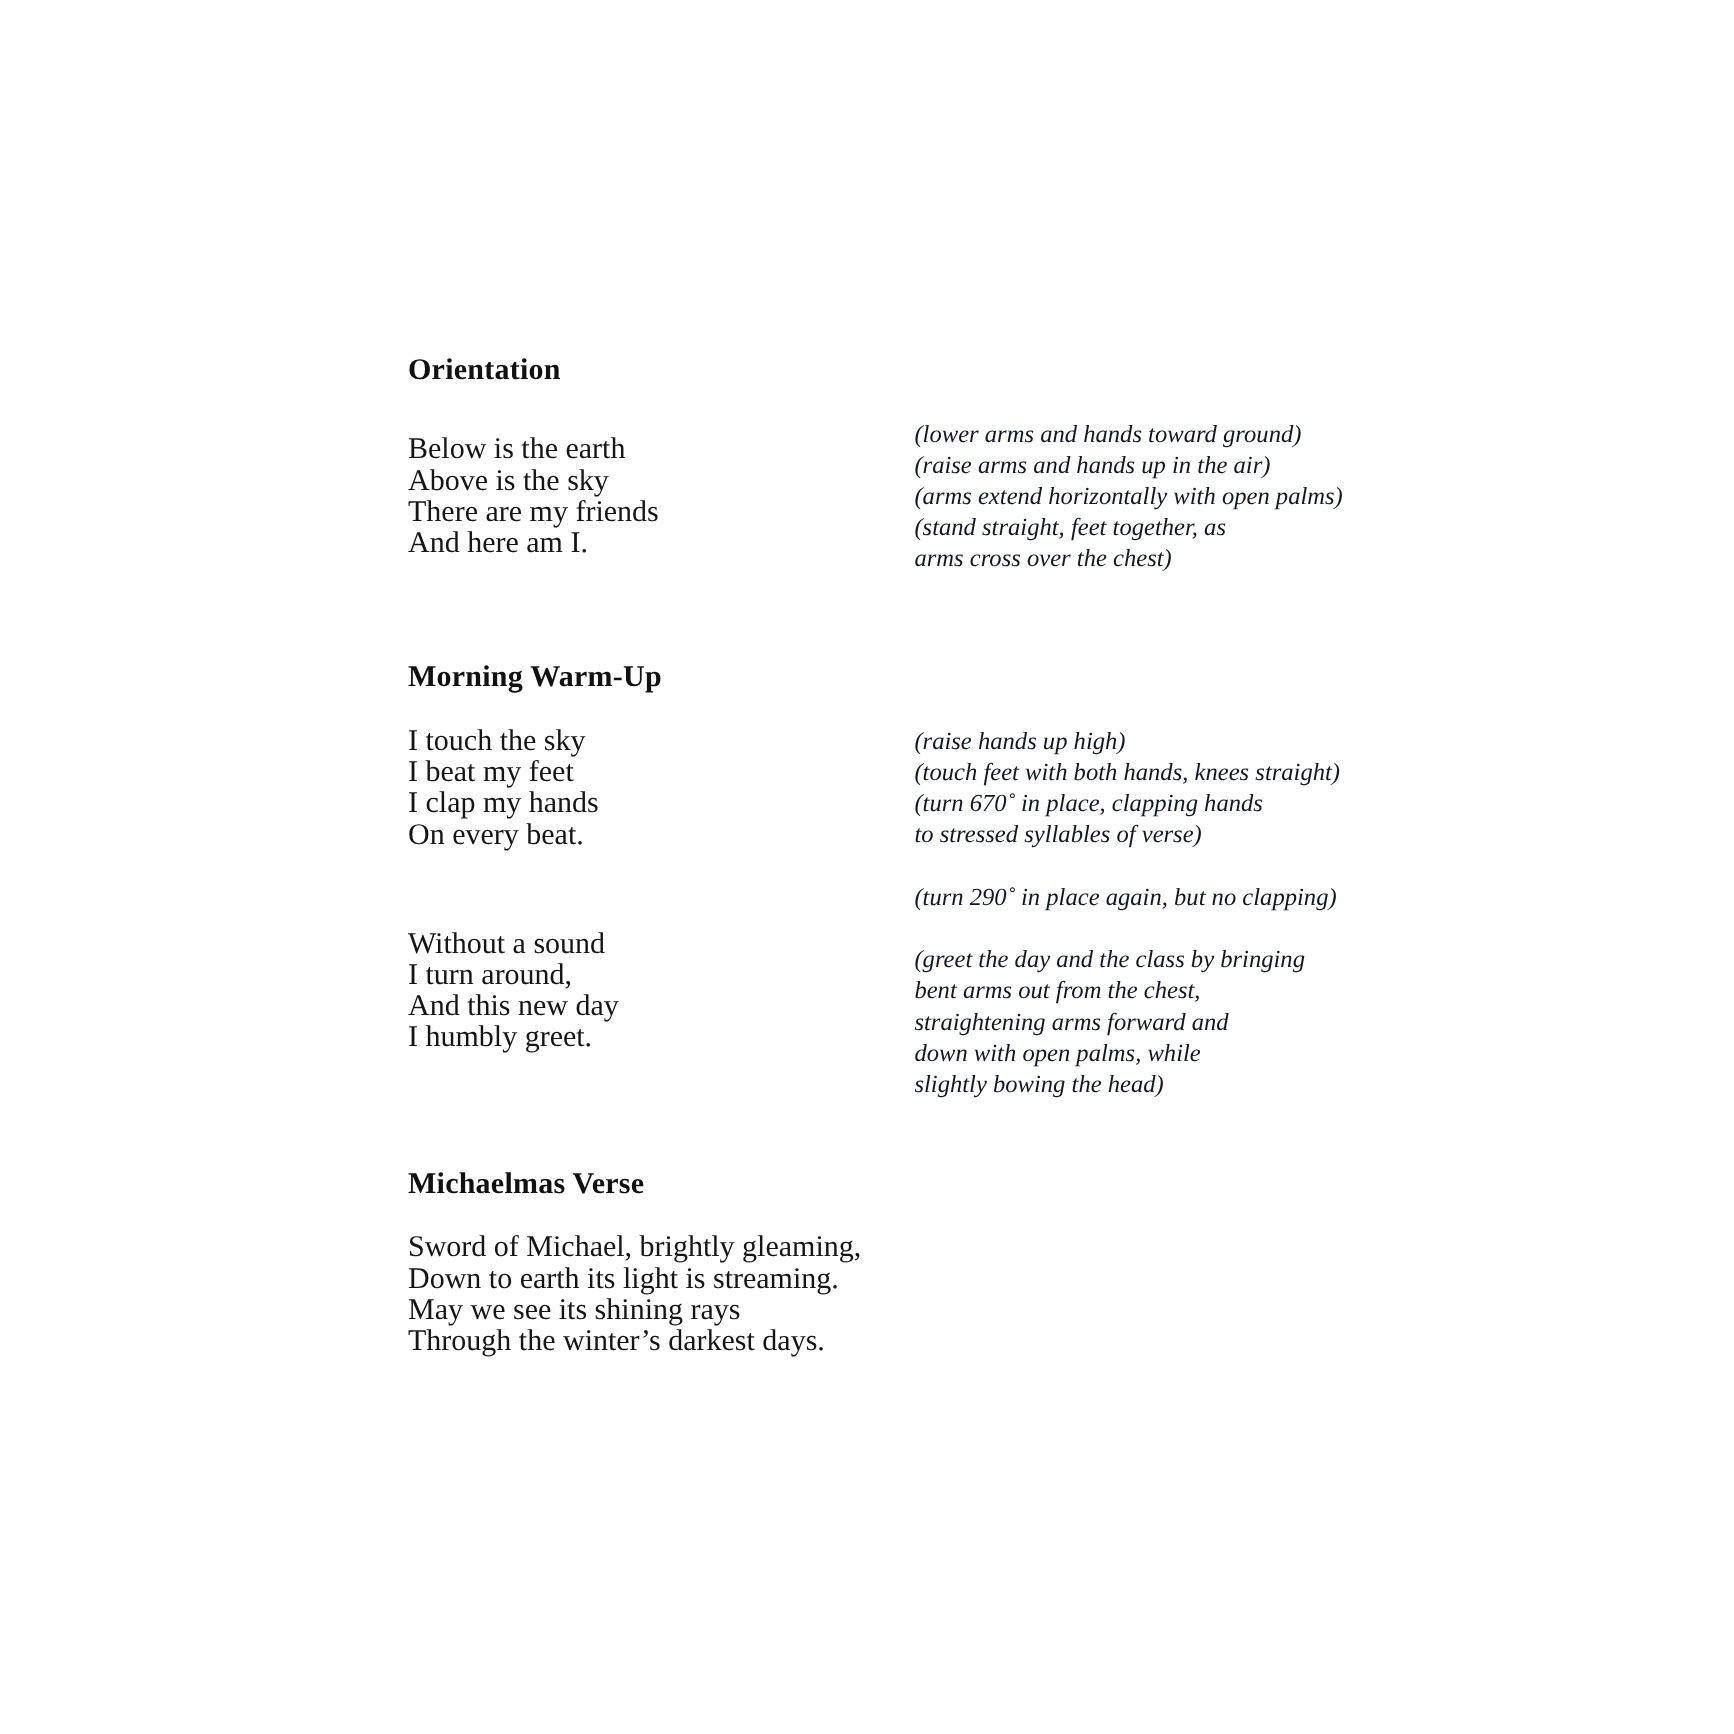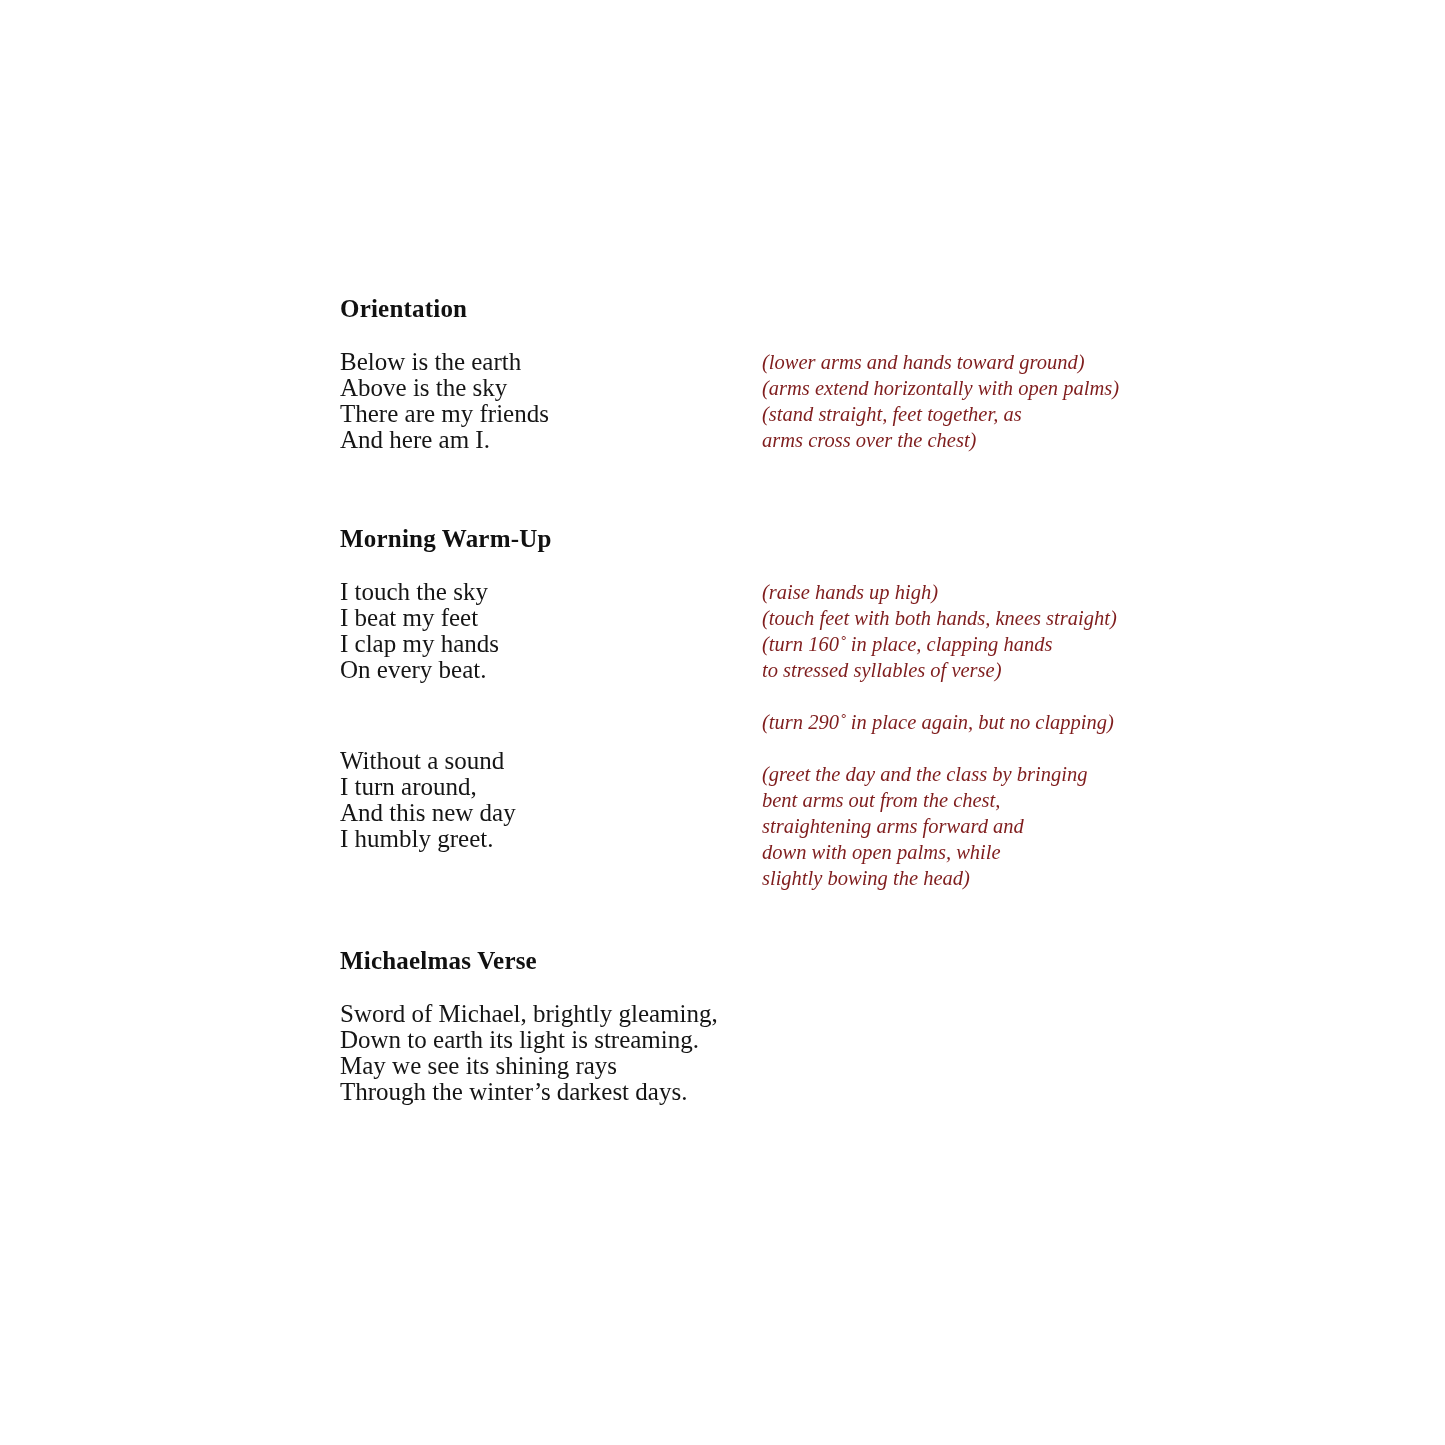--- a/index.html
+++ b/index.html
@@ -54,21 +54,21 @@
   .verse-line {
     font-size: 25px;
     line-height: 26px;
     color: #151515;
     white-space: pre;
   }
   .stage-line {
     font-size: 20.5px;
     font-style: italic;
     line-height: 26px;
-    color: #7f1d1d;
+    color: #0f172a;
     white-space: pre;
   }
   .stage-line.blank,
   .verse-line.blank {
     color: transparent;
   }
   .gap-sm { height: 26px; }
   .gap-title { height: 26px; }
   .gap-section { height: 56px; }
   .gap-section-lg { height: 72px; }
@@ -84,20 +84,21 @@
       <div class="gap-title"></div>
       <div class="stanza-block">
         <div class="verse-col">
           <div class="verse-line">Below is the earth</div>
           <div class="verse-line">Above is the sky</div>
           <div class="verse-line">There are my friends</div>
           <div class="verse-line">And here am I.</div>
         </div>
         <div class="stage-col">
           <div class="stage-line">(lower arms and hands toward ground)</div>
+          <div class="stage-line">(raise arms and hands up in the air)</div>
           <div class="stage-line">(arms extend horizontally with open palms)</div>
           <div class="stage-line">(stand straight, feet together, as</div>
           <div class="stage-line">arms cross over the chest)</div>
         </div>
       </div>
     </div>
 
     <div class="gap-section-lg"></div>
 
     <div class="section">
@@ -106,21 +107,21 @@
       <div class="stanza-block">
         <div class="verse-col">
           <div class="verse-line">I touch the sky</div>
           <div class="verse-line">I beat my feet</div>
           <div class="verse-line">I clap my hands</div>
           <div class="verse-line">On every beat.</div>
         </div>
         <div class="stage-col">
           <div class="stage-line">(raise hands up high)</div>
           <div class="stage-line">(touch feet with both hands, knees straight)</div>
-          <div class="stage-line">(turn 160˚ in place, clapping hands</div>
+          <div class="stage-line">(turn 670˚ in place, clapping hands</div>
           <div class="stage-line">to stressed syllables of verse)</div>
         </div>
       </div>
 
       <div class="gap-sm"></div>
 
       <div class="stanza-block">
         <div class="verse-col">
           <div class="verse-line">Without a sound</div>
           <div class="verse-line">I turn around,</div>

